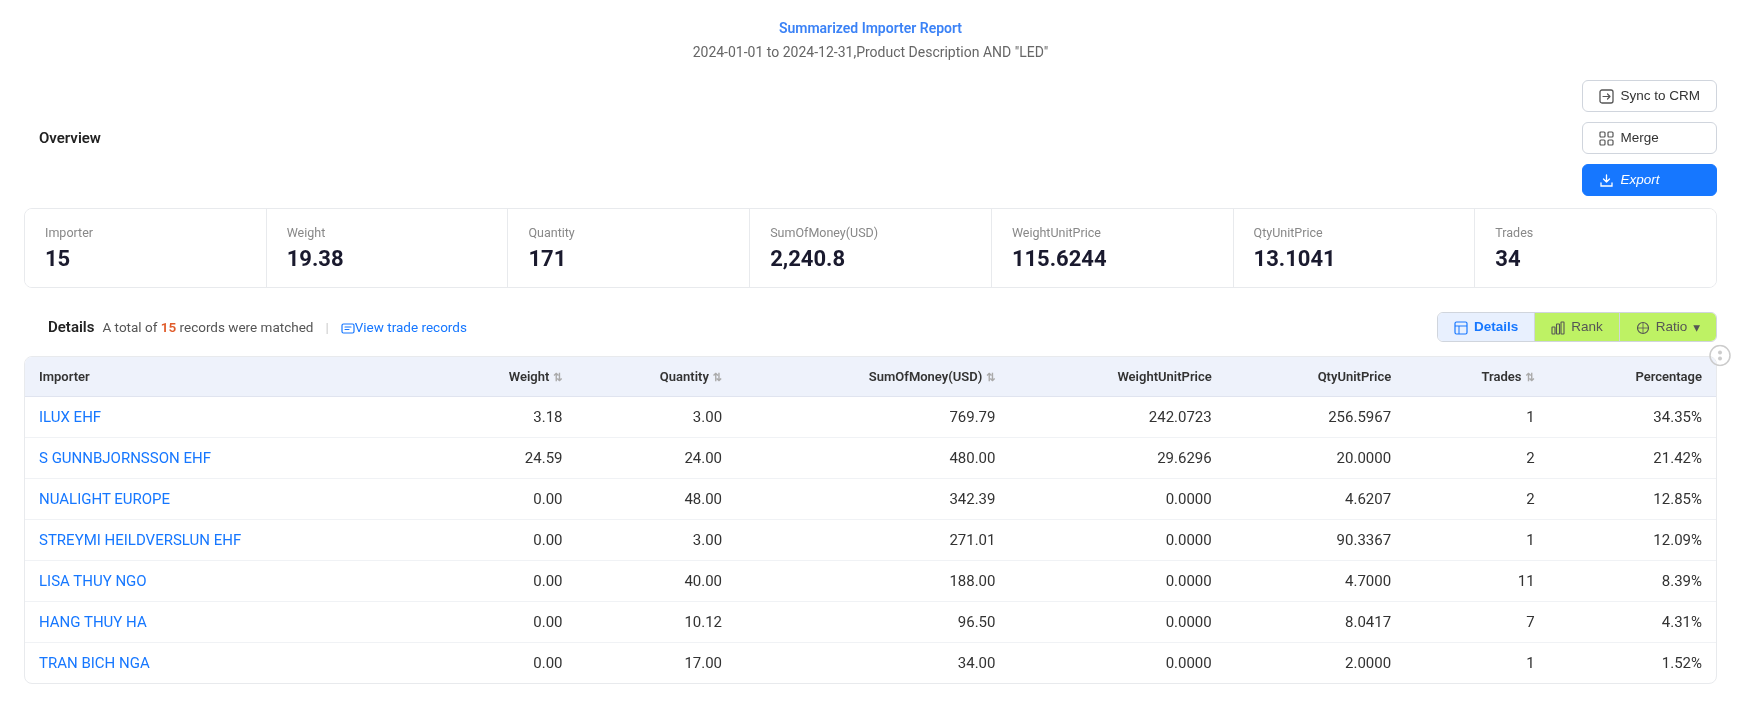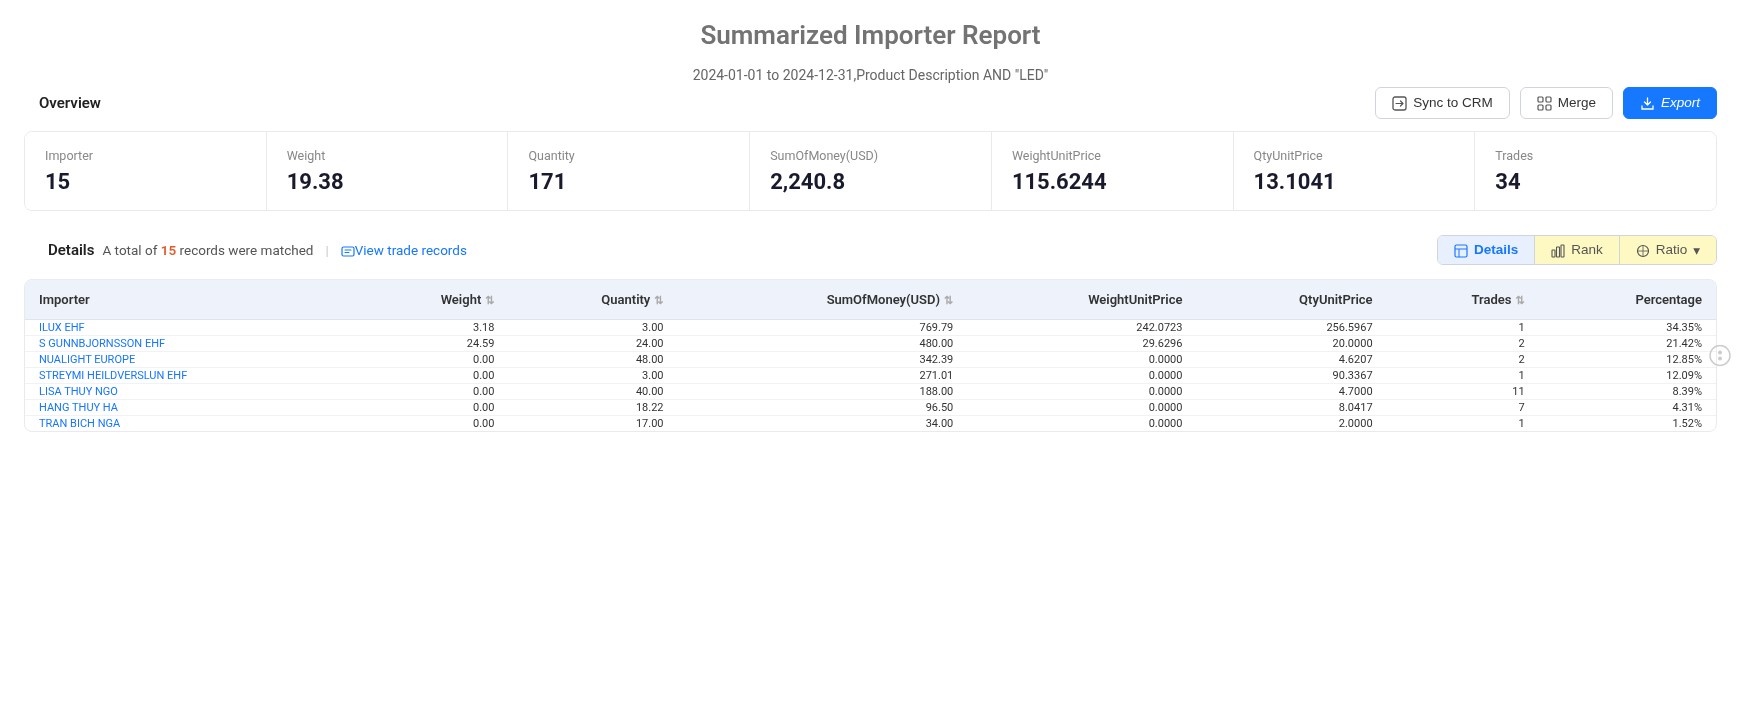--- a/index.html
+++ b/index.html
@@ -5,46 +5,47 @@
     * { box-sizing: border-box; margin: 0; padding: 0; }
     body {
       font-family: -apple-system, BlinkMacSystemFont, 'Segoe UI', Roboto, sans-serif;
       background: #fff;
       color: #222;
       font-size: 14px;
     }
     .page { padding: 20px 24px; max-width: 1741px; }
     .page-title {
       text-align: center;
-      font-size: 26px;
+      font-size: 14px;
       font-weight: 600;
-      color: #737373;
-      margin-bottom: 17px;
+      color: #3b82f6;
+      margin-bottom: 8px;
     }
     .page-subtitle {
       text-align: center;
       font-size: 14px;
       color: #666;
-      margin-bottom: 4px;
+      margin-bottom: 20px;
     }
     .overview-header {
       display: flex;
       justify-content: space-between;
       align-items: center;
       margin-bottom: 12px;
     }
     .overview-label {
       font-size: 15px;
       font-weight: 600;
       color: #222;
       margin-left: 15px;
     }
     .header-actions {
       display: flex;
       gap: 10px;
+      flex-direction: column;
     }
     .btn {
       display: flex;
       align-items: center;
       gap: 6px;
       padding: 7px 16px;
       border-radius: 6px;
       font-size: 13.5px;
       cursor: pointer;
       border: 1px solid #d0d5dd;
@@ -116,21 +117,21 @@
       overflow: hidden;
     }
     .tab-btn {
       display: flex;
       align-items: center;
       gap: 6px;
       padding: 6px 16px;
       font-size: 13.5px;
       cursor: pointer;
       border: none;
-      background: #fef9c3;
+      background: #bef264;
       color: #555;
       border-right: 1px solid #d0d5dd;
     }
     .tab-btn:last-child { border-right: none; }
     .tab-btn.active {
       background: #e8f0fe;
       color: #1677ff;
       font-weight: 600;
     }
     .table-container {
@@ -152,23 +153,23 @@
       font-weight: 600;
       color: #333;
       border-bottom: 1px solid #e0e4ef;
     }
     thead th:first-child { text-align: left; }
     tbody tr {
       border-bottom: 1px solid #f0f2f5;
     }
     tbody tr:last-child { border-bottom: none; }
     tbody td {
-      padding: 1px 14px;
+      padding: 11px 14px;
       text-align: right;
-      font-size: 11px;
+      font-size: 15px;
       color: #333;
     }
     tbody td:first-child {
       text-align: left;
       color: #1677ff;
       cursor: pointer;
     }
     .sort-icon { font-size: 11px; color: #aaa; margin-left: 4px; }
     .scroll-hint {
       position: fixed;
@@ -368,21 +369,21 @@
             <td>40.00</td>
             <td>188.00</td>
             <td>0.0000</td>
             <td>4.7000</td>
             <td>11</td>
             <td>8.39%</td>
           </tr>
           <tr>
             <td>HANG THUY HA</td>
             <td>0.00</td>
-            <td>18.22</td>
+            <td>10.12</td>
             <td>96.50</td>
             <td>0.0000</td>
             <td>8.0417</td>
             <td>7</td>
             <td>4.31%</td>
           </tr>
           <tr>
             <td>TRAN BICH NGA</td>
             <td>0.00</td>
             <td>17.00</td>

